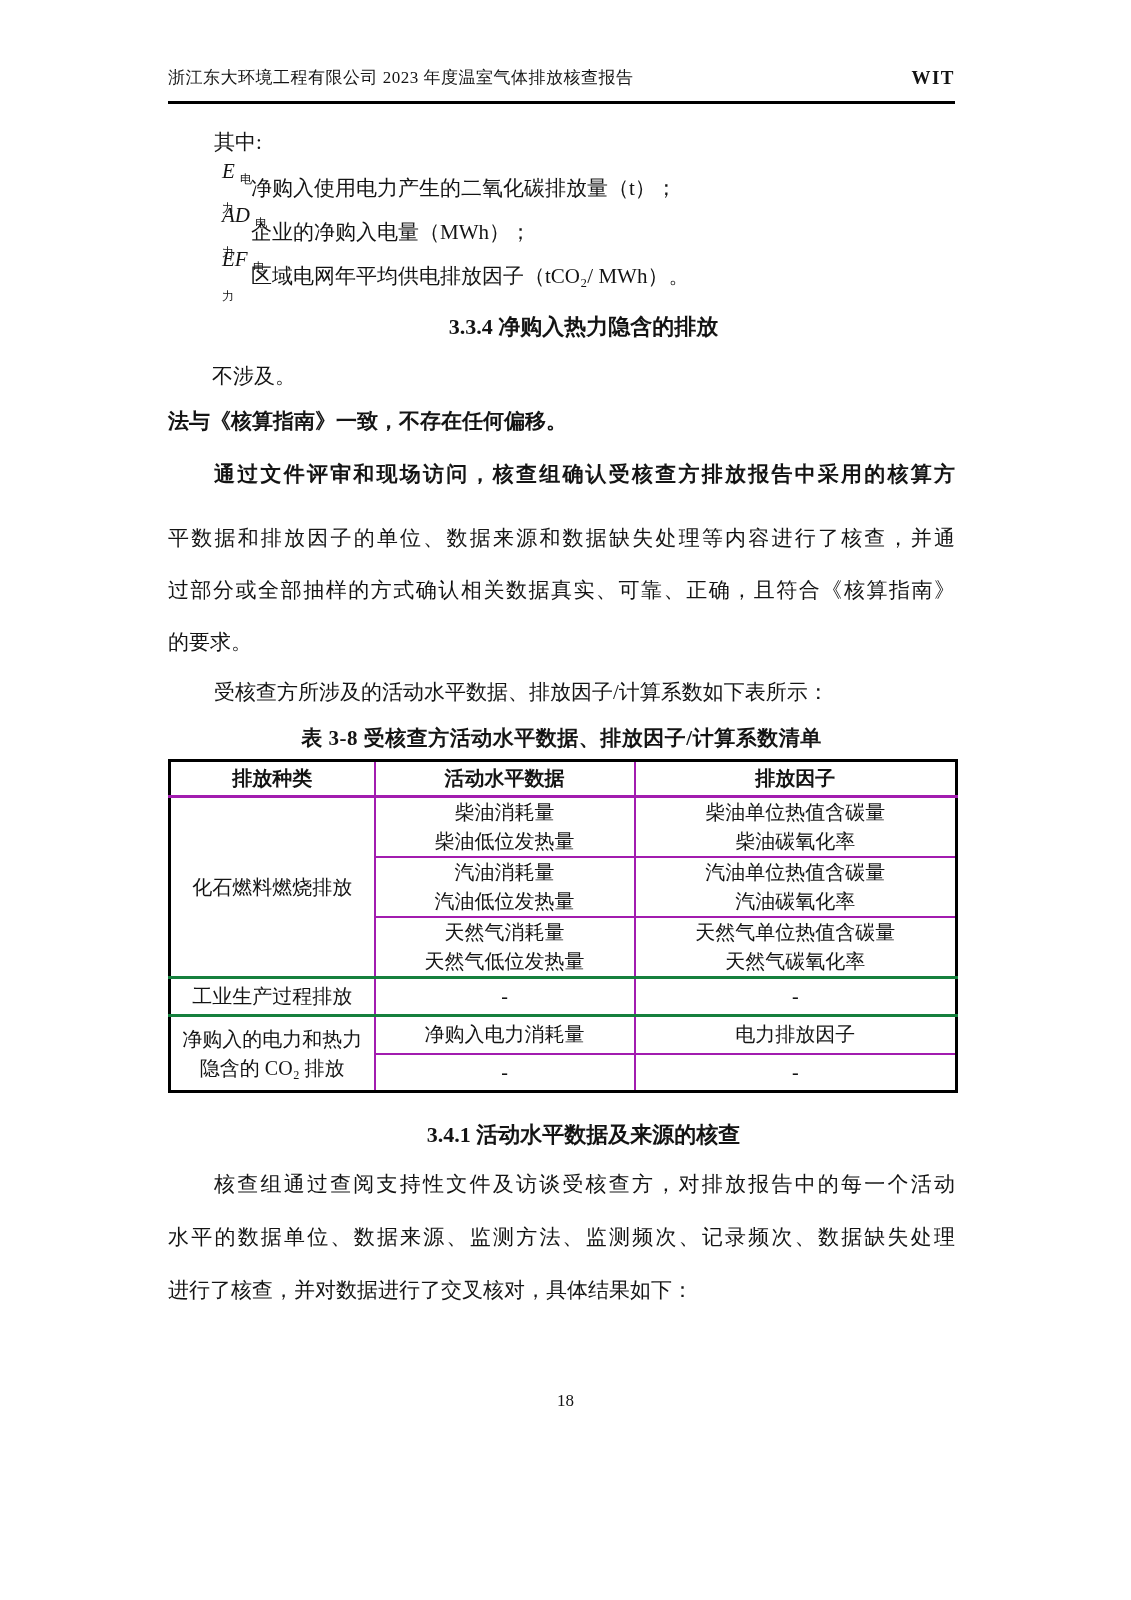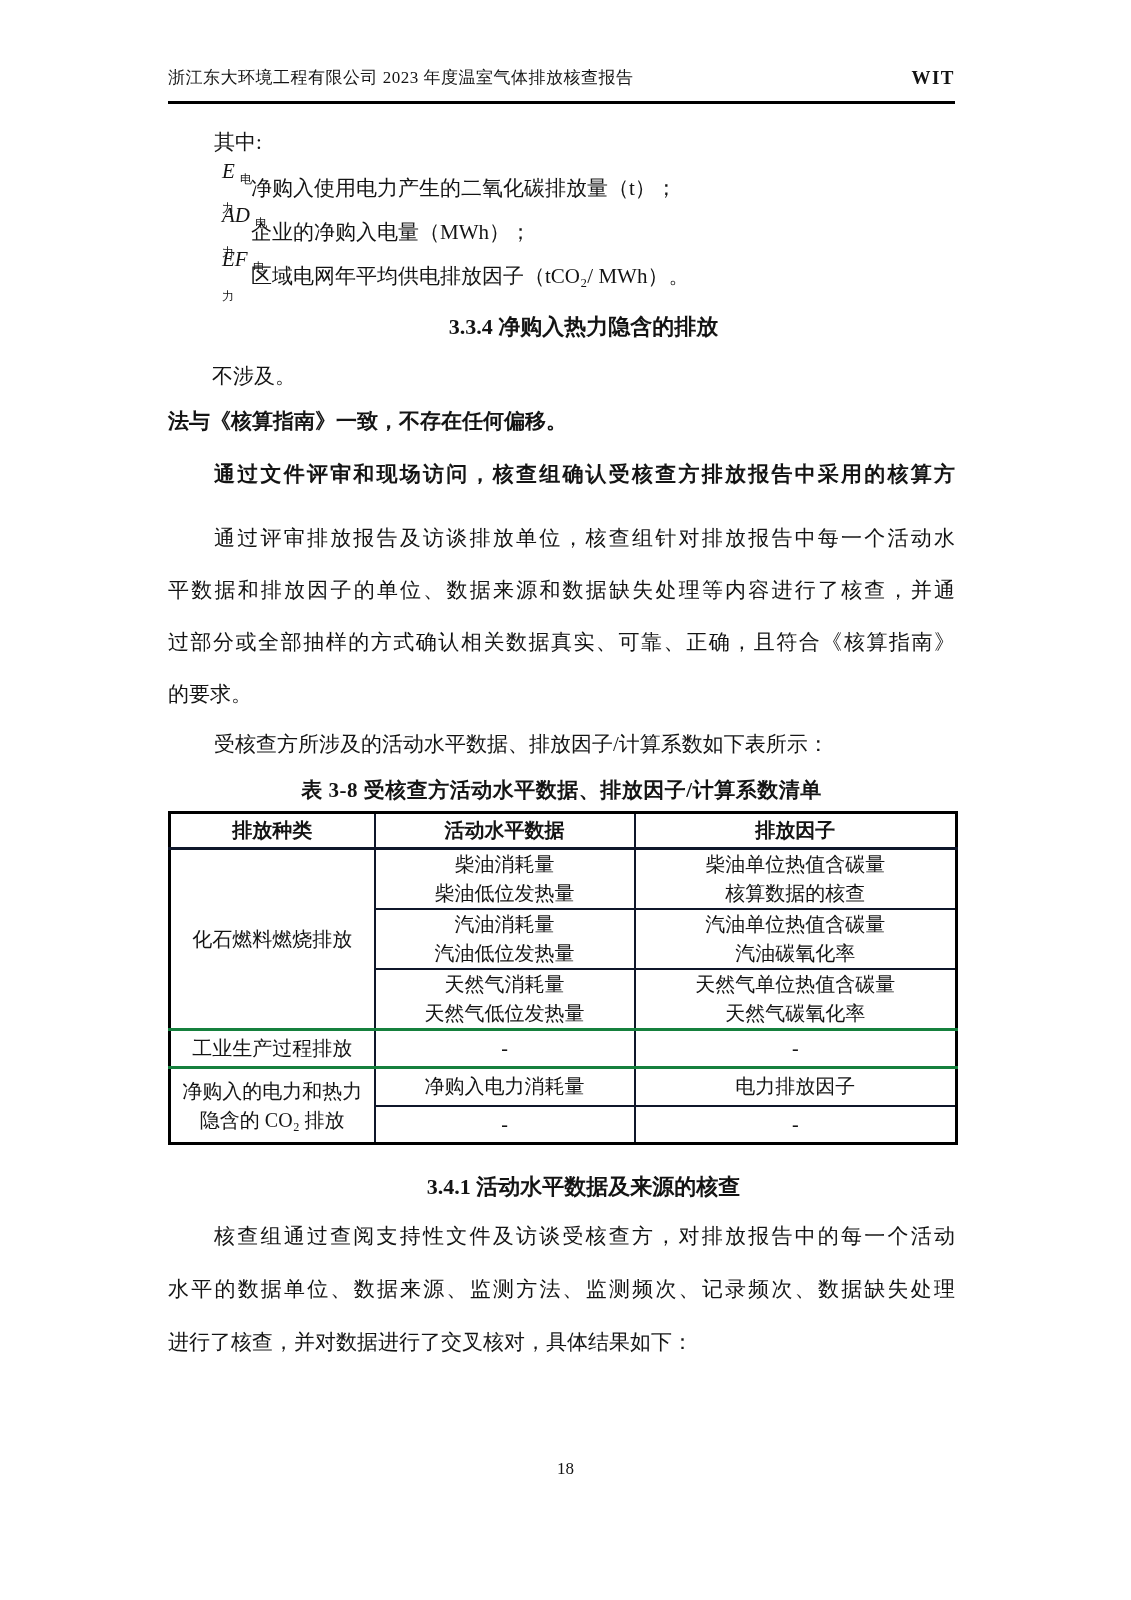--- a/index.html
+++ b/index.html
@@ -59,39 +59,39 @@
     text-align: center; letter-spacing: .5px;
   }
   table.data {
     margin-top: 6px;
     width: 787px;
     border-collapse: collapse;
     table-layout: fixed;
     font-size: 20px;
   }
   table.data th, table.data td {
-    border: 2px solid #0f172a;
+    border: 2px solid #a21caf;
     text-align: center;
     vertical-align: middle;
     padding: 0 4px;
     font-weight: normal;
   }
   table.data th { font-weight: bold; height: 36px; }
   col.c1 { width: 205px; } col.c2 { width: 260px; } col.c3 { width: 322px; }
   tr.dbl  td { height: 60px; }
   tr.sgl  td { height: 38px; }
   .cell-line { line-height: 29px; }
   tr.grp-top td { border-top: 3px solid #15803d; }
   table.data { border: 3px solid #000; }
   thead th { border-bottom-width: 3px !important; }
 
   
   .page-footer {
     position: absolute;
-    left: 0; right: 0; top: 1459px;
+    left: 0; right: 0; top: 1391px;
     text-align: center;
     font-size: 17px;
   }
 </style>
 </head>
 <body>
 
 <div class="page">
 
   <div class="page-header">
@@ -119,21 +119,20 @@
   <div class="h3 h-334">3.3.4 净购入热力隐含的排放</div>
   <div class="plain-line">不涉及。</div>
 
   <div class="para bold-note">
     <div class="line">法与《核算指南》一致，不存在任何偏移。</div>
     <div class="line indent jline">通过文件评审和现场访问，核查组确认受核查方排放报告中采用的核算方</div>
   </div>
 
 
   <div class="para p-34">
-    <div class="line indent jline">通过评审排放报告及访谈排放单位，核查组针对排放报告中每一个活动水</div>
     <div class="line jline">平数据和排放因子的单位、数据来源和数据缺失处理等内容进行了核查，并通</div>
     <div class="line jline">过部分或全部抽样的方式确认相关数据真实、可靠、正确，且符合《核算指南》</div>
     <div class="line">的要求。</div>
   </div>
 
   <div class="table-intro">受核查方所涉及的活动水平数据、排放因子/计算系数如下表所示：</div>
 
   <div class="tbl-caption">表 3-8 受核查方活动水平数据、排放因子/计算系数清单</div>
 
   <table class="data">
@@ -151,21 +150,21 @@
     </thead>
     <tbody>
       <tr class="dbl">
         <td rowspan="3">化石燃料燃烧排放</td>
         <td>
           <div class="cell-line">柴油消耗量</div>
           <div class="cell-line">柴油低位发热量</div>
         </td>
         <td>
           <div class="cell-line">柴油单位热值含碳量</div>
-          <div class="cell-line">核算数据的核查</div>
+          <div class="cell-line">柴油碳氧化率</div>
         </td>
       </tr>
       <tr class="dbl">
         <td>
           <div class="cell-line">汽油消耗量</div>
           <div class="cell-line">汽油低位发热量</div>
         </td>
         <td>
           <div class="cell-line">汽油单位热值含碳量</div>
           <div class="cell-line">汽油碳氧化率</div>

